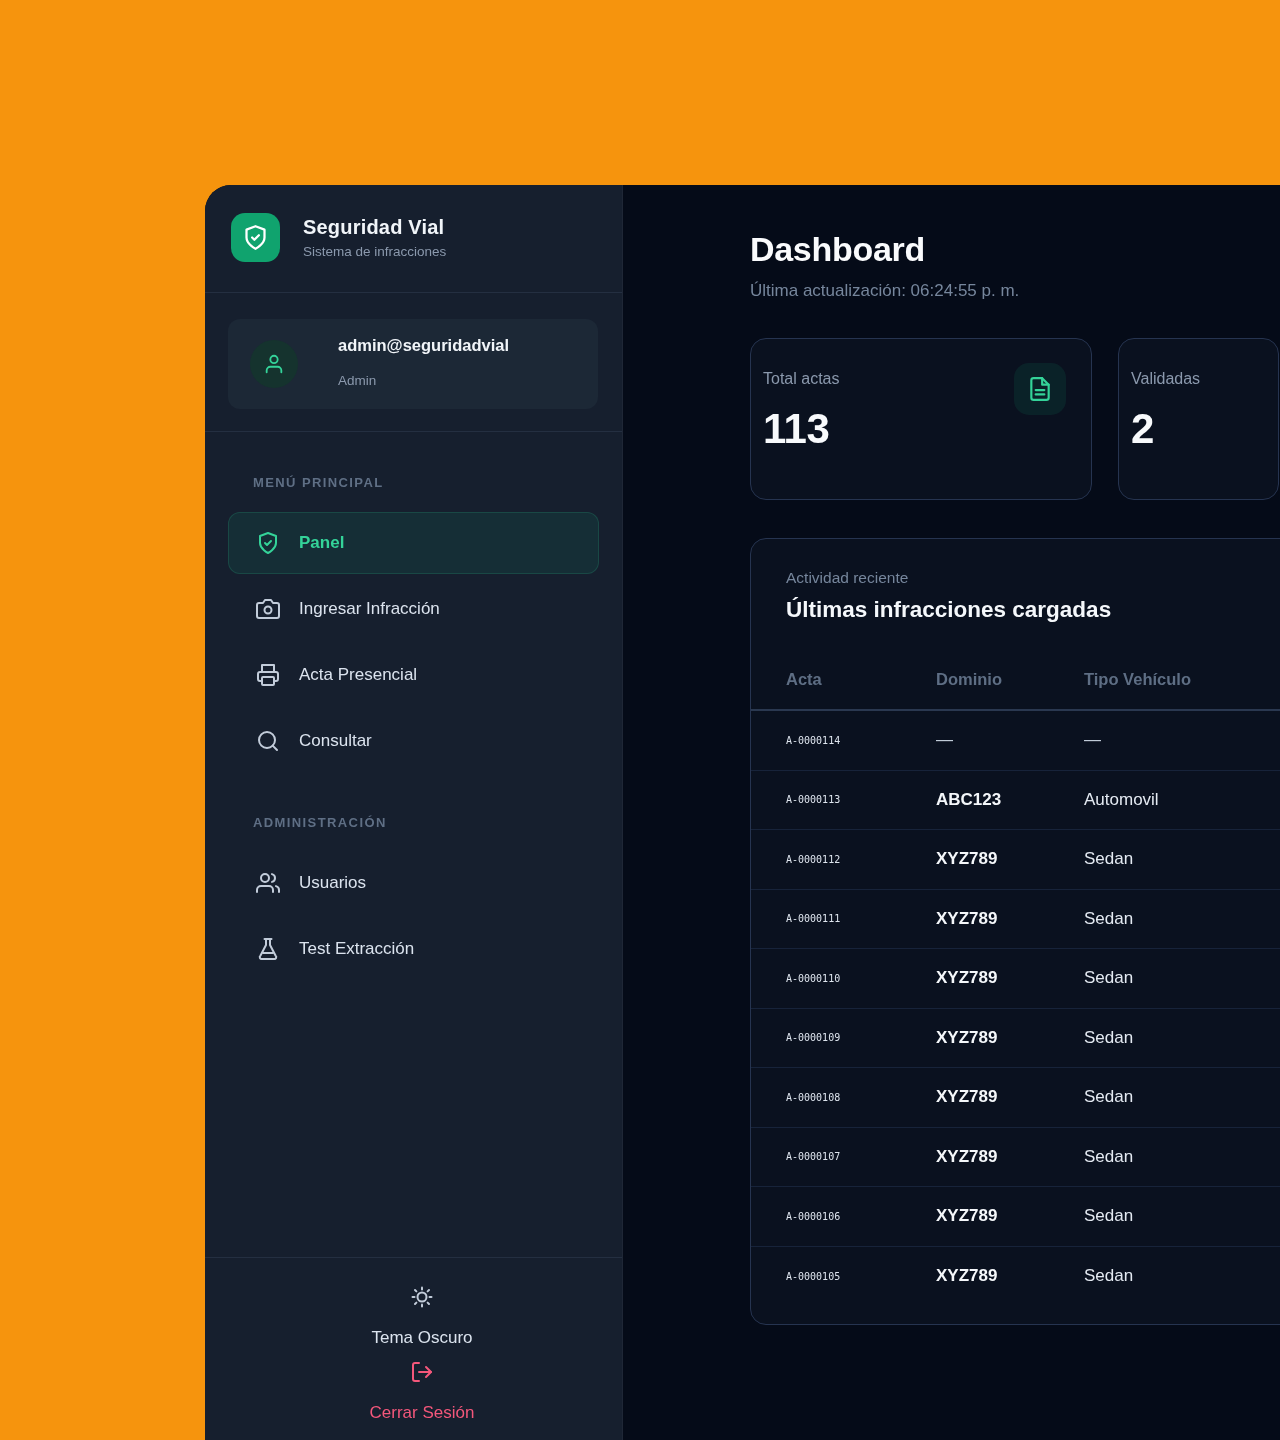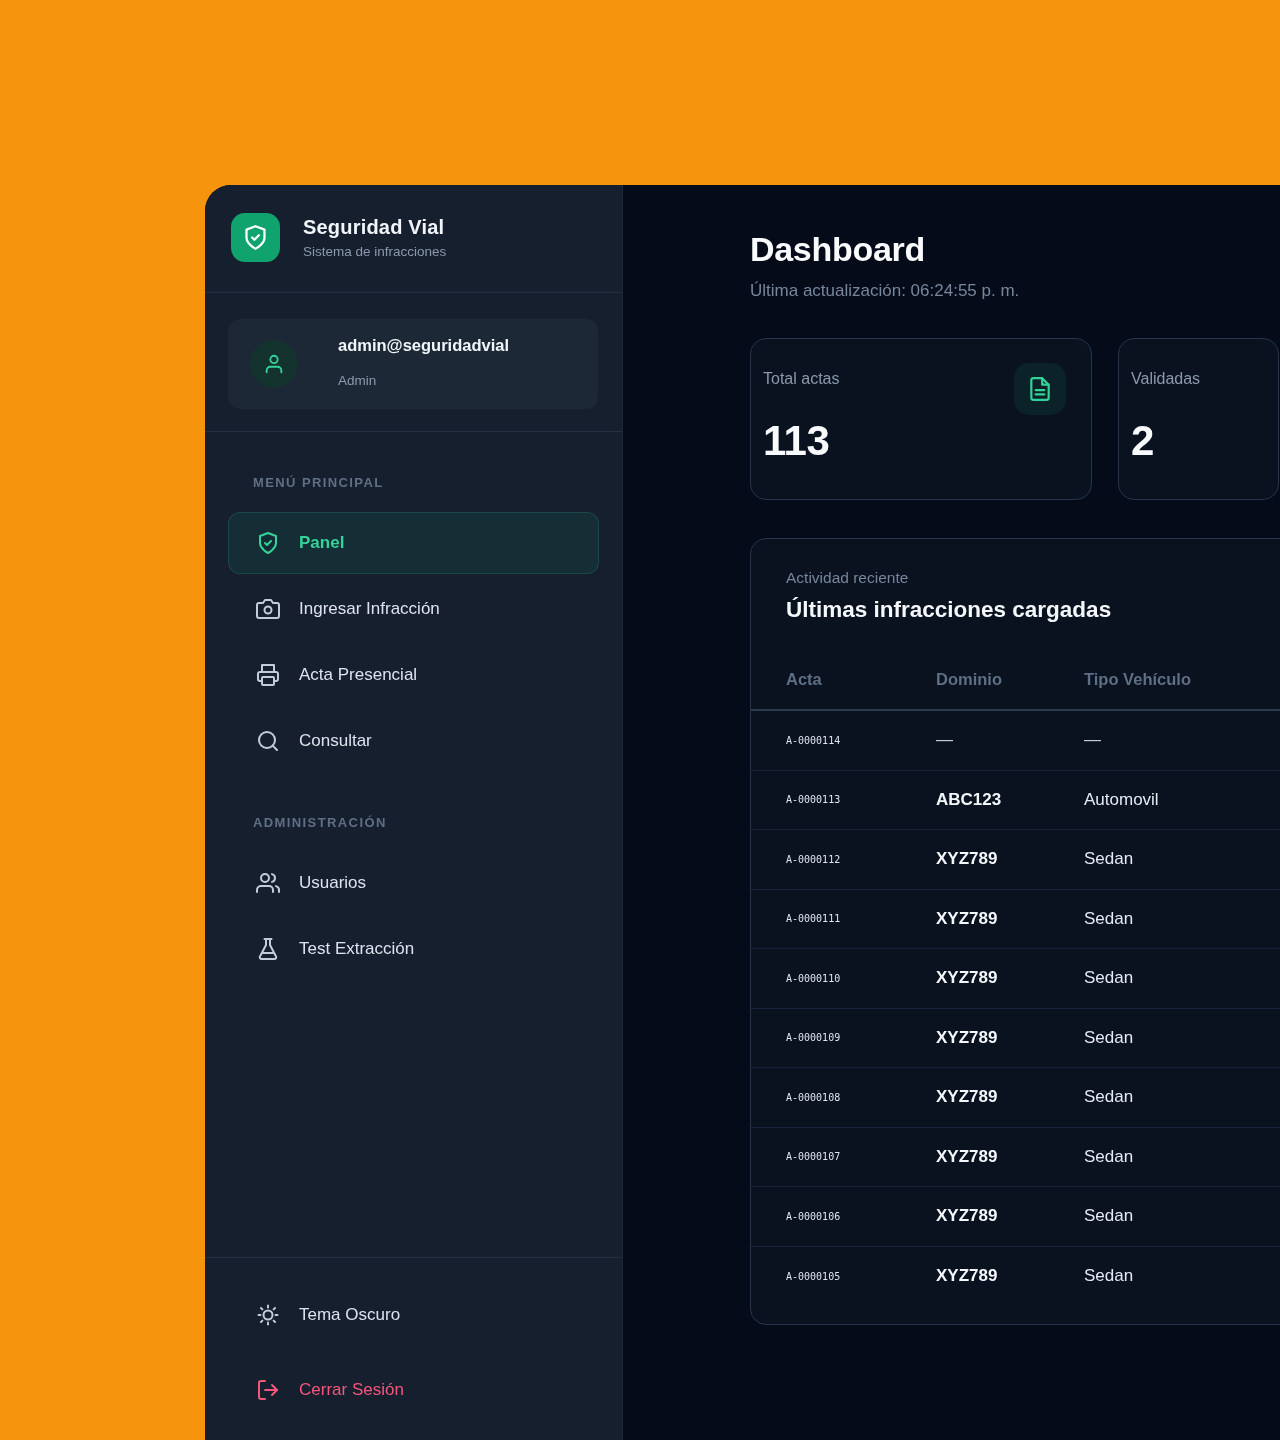--- a/index.html
+++ b/index.html
@@ -71,41 +71,41 @@
     border: 1px solid rgba(52,211,153,0.16);
     color: #34D399; font-weight: 700;
   }
   .nav-item.active .nicon { color: #34D399; }
   .nav-item.danger, .nav-item.danger .nicon { color: #F4577B; }
   .sidebar-footer {
     margin-top: auto;
     border-top: 1px solid #242F41;
     padding: 26px 23px 6px;
   }
-  .sidebar-footer .nav-item { margin-bottom: 13px; }
+  .sidebar-footer .nav-item { margin-bottom: 13px; flex-direction: column; }
   
   .main { flex: 1; min-width: 0; padding: 44px 0 0 127px; }
   .page-title { font-size: 34px; font-weight: 700; color: #FAFBFD; letter-spacing: -0.3px; line-height: 40px; }
   .page-sub { margin-top: 12px; font-size: 17px; color: #76869C; line-height: 20px; }
   .stats-row { display: flex; gap: 26px; margin-top: 37px; }
   .stat-card {
     background: #0A111F; border: 1px solid #263450; border-radius: 16px;
     height: 162px; padding: 12px; position: relative; flex: none;
   }
   .stat-card.c0 { width: 342px; }
   .stat-card.c1 { width: 161px; }
   .stat-icon {
     position: absolute; top: 24px; right: 25px;
     width: 52px; height: 52px; border-radius: 15px;
     background: rgba(16,185,129,0.10); color: #34D399;
     display: flex; align-items: center; justify-content: center;
   }
   .stat-icon svg { width: 26px; height: 26px; }
   .stat-label { margin-top: 18px; font-size: 16px; color: #8B99AD; line-height: 19px; }
-  .stat-value { margin-top: 29px; font-size: 42px; font-weight: 700; color: #F8FAFC; line-height: 48px; letter-spacing: -0.5px; }
+  .stat-value { margin-top: 17px; font-size: 42px; font-weight: 700; color: #F8FAFC; line-height: 48px; letter-spacing: -0.5px; }
   .activity-card {
     margin-top: 38px; width: 820px;
     background: #0A111F; border: 1px solid #263450; border-radius: 16px;
     padding: 30px 0 18px;
   }
   .activity-eyebrow { padding: 0 35px; font-size: 15.5px; color: #76869C; line-height: 18px; }
   .activity-title { padding: 0 35px; margin-top: 9px; font-size: 22.5px; font-weight: 700; color: #F5F8FB; line-height: 27px; }
   .tbl { margin-top: 26px; }
   .tbl-row {
     display: grid; grid-template-columns: 150px 148px 1fr;

